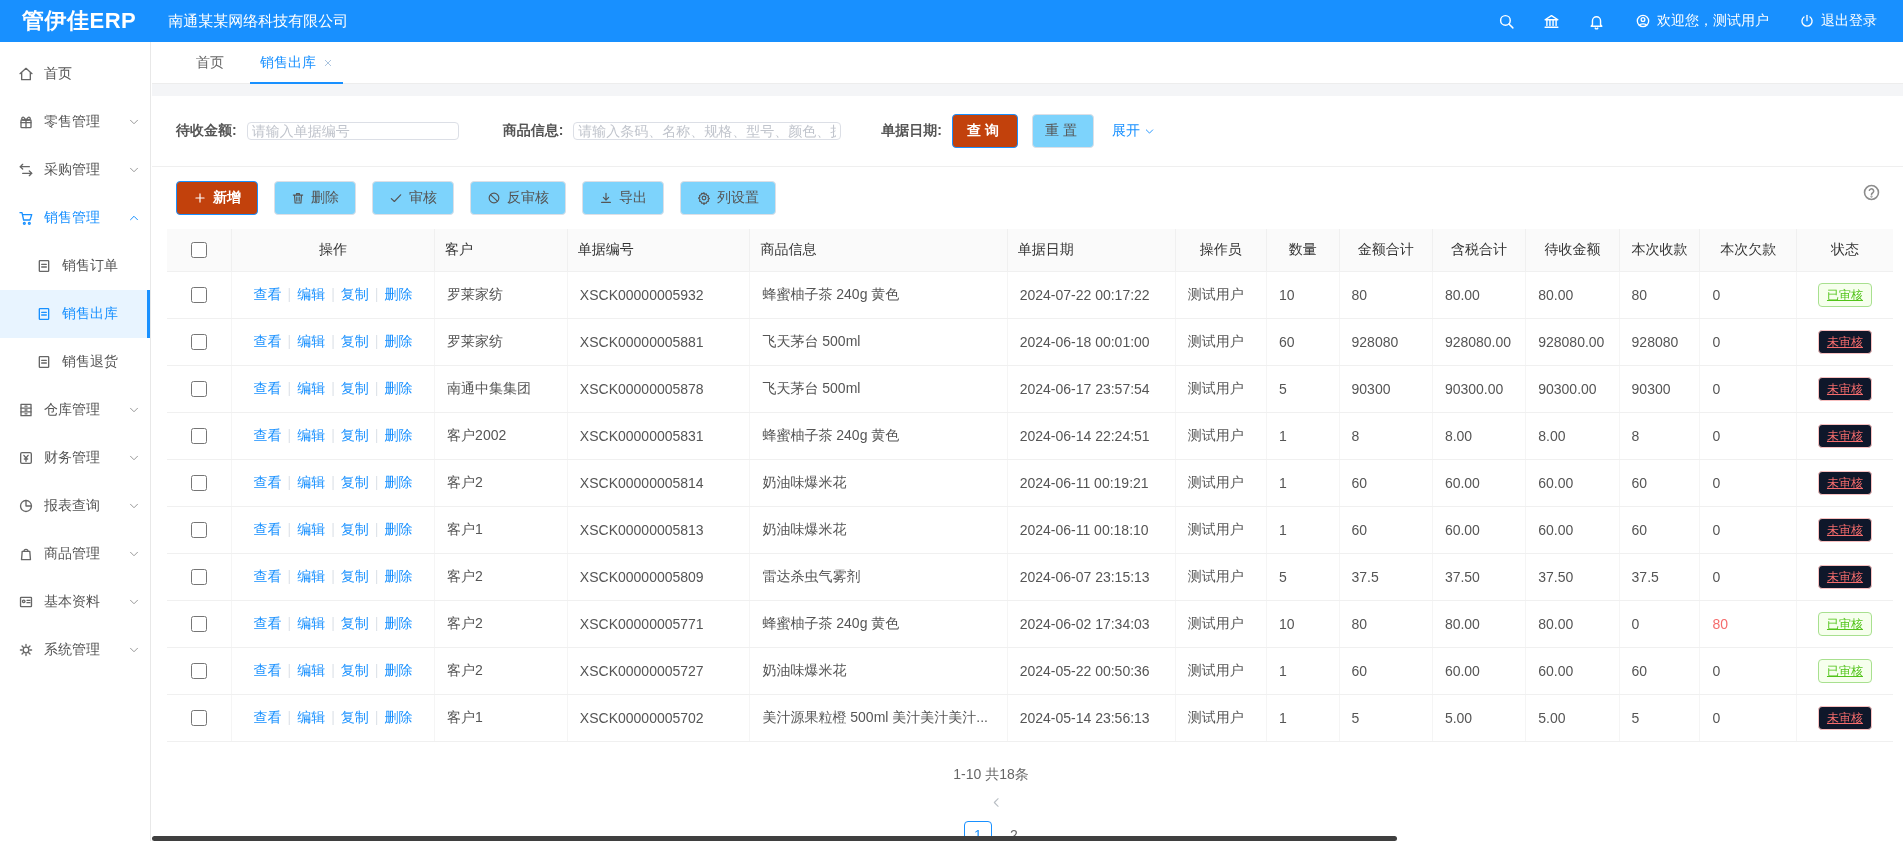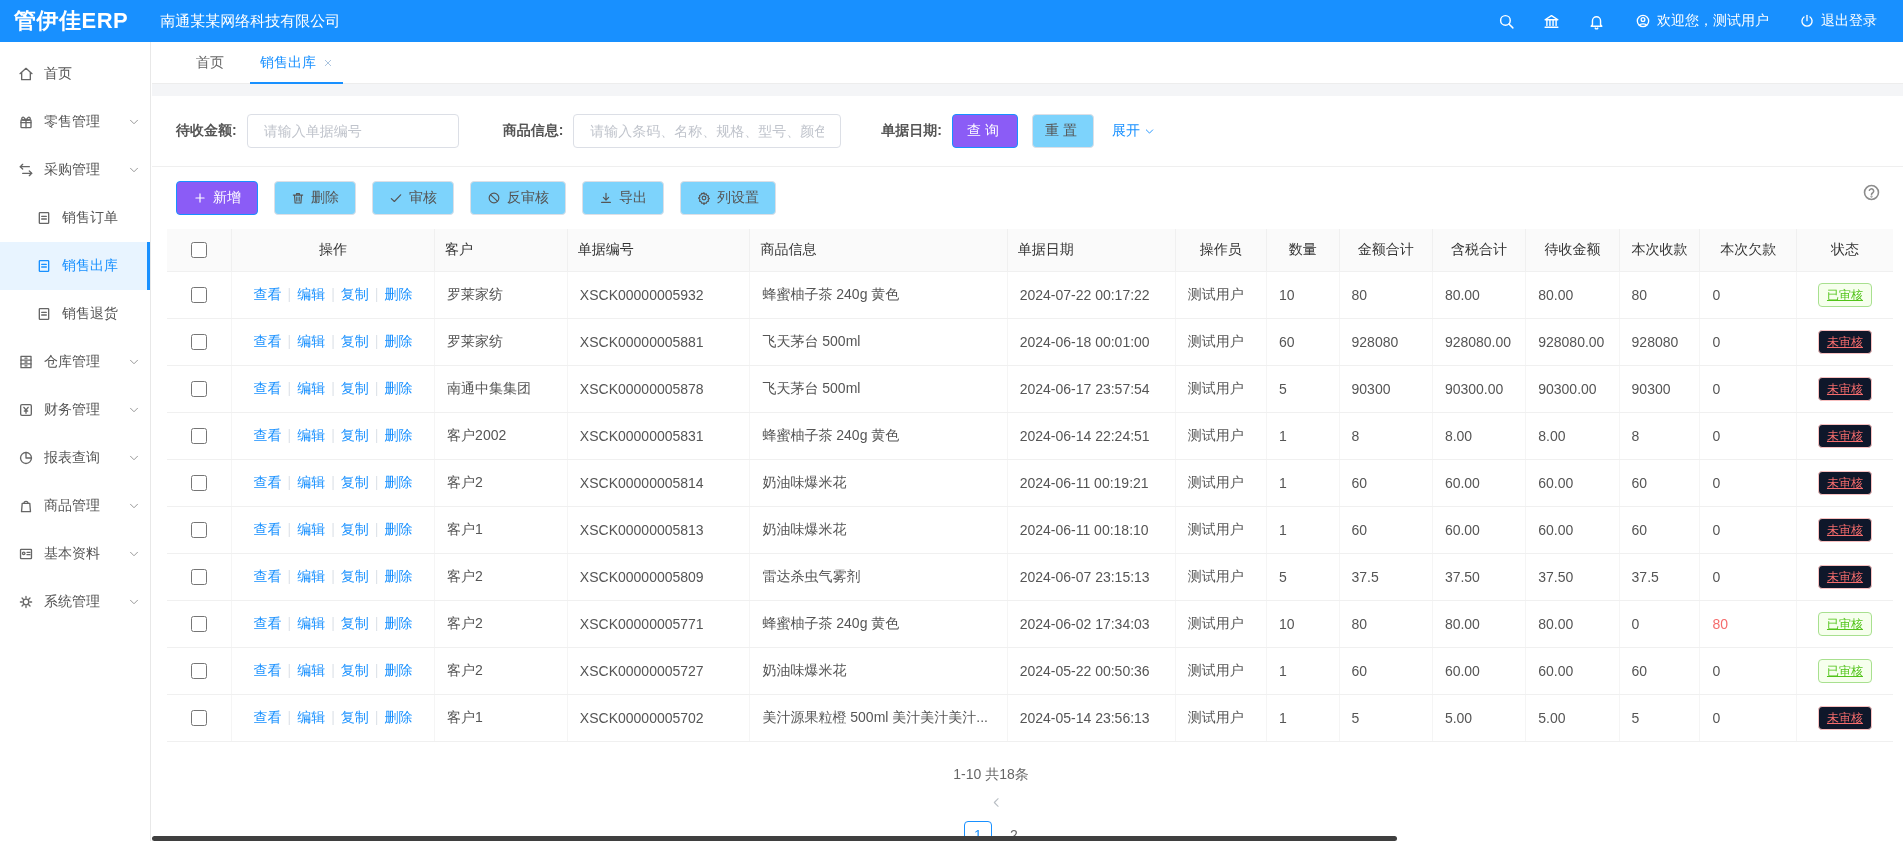--- a/index.html
+++ b/index.html
@@ -1,21 +1,21 @@
 <!DOCTYPE html>
 <html><head>
 <meta charset="utf-8">
 <style>
   * { margin:0; padding:0; box-sizing:border-box; }
   html,body { width:1903px; height:841px; }
   body { font-family:"Liberation Sans","DejaVu Sans",sans-serif; font-size:14px; color:#333; background:#fff; overflow:hidden; position:relative; }
 
   
   .topbar { position:absolute; top:0; left:0; right:0; height:42px; background:#1890ff; display:flex; align-items:center; color:#fff; z-index:30; }
-  .logo { font-size:22px; font-weight:bold; padding-left:14px; letter-spacing:.5px; }
+  .logo { font-size:22px; font-weight:bold; padding-left:22px; letter-spacing:.5px; }
   .company { font-size:15px; margin-left:32px; }
   .topbar-right { margin-left:auto; display:flex; align-items:center; padding-right:26px; }
   .tb-ic { display:inline-flex; margin-left:28px; cursor:pointer; }
   .tb-ic svg { width:17px; height:17px; }
   .tb-user, .tb-logout { display:inline-flex; align-items:center; gap:6px; margin-left:30px; cursor:pointer; font-size:14px; }
   .tb-user svg, .tb-logout svg { width:16px; height:16px; }
 
   
   .sidebar { position:absolute; top:42px; left:0; bottom:0; width:151px; background:#fff; border-right:1px solid #e8e8e8; padding-top:8px; z-index:20; }
   .side-item { height:48px; display:flex; align-items:center; padding:0 10px 0 18px; color:#555; cursor:pointer; font-size:14px; }
@@ -35,27 +35,27 @@
   .tab { display:flex; align-items:center; gap:7px; padding:0 18px; color:#666; cursor:pointer; position:relative; font-size:14px; }
   .tab.active { color:#1890ff; }
   .tab.active:after { content:""; position:absolute; left:8px; right:8px; bottom:-1px; height:2px; background:#1890ff; }
   .tab .close { display:inline-flex; color:#9ab8d8; }
   .tab .close svg { width:10px; height:10px; }
   .gapstrip { height:12px; background:#f4f5f7; }
 
   
   .filters { display:flex; align-items:center; padding:18px 0 18px 24px; border-bottom:1px solid #efefef; }
   .f-label { color:#555; font-weight:bold; margin-right:10px; white-space:nowrap; }
-  .f-input { height:34px; border:1px solid #dcdfe6; border-radius:4px; padding:0 16px; font-size:14px; color:#737373; font-family:inherit; outline:none; }
+  .f-input { height:18px; border:1px solid #dcdfe6; border-radius:4px; padding:0 4px; font-size:14px; color:#737373; font-family:inherit; outline:none; }
   .f-input::placeholder { color:#c0c4cc; }
   .in-billno { width:212px; margin-right:44px; }
   .in-product { width:268px; margin-right:40px; }
   .daterange { width:262px; height:34px; border:1px solid #dcdfe6; border-radius:4px; display:flex; align-items:center; justify-content:center; gap:18px; color:#555; cursor:pointer; margin-right:44px; }
   .btn { height:34px; border-radius:4px; border:1px solid #dcdfe6; background:#7dd3fc; color:#555; font-size:14px; font-family:inherit; padding:0 16px; cursor:pointer; display:inline-flex; align-items:center; gap:6px; }
-  .btn.primary { background:#8b5cf6; border-color:#1890ff; color:#fff; }
+  .btn.primary { background:#c2410c; border-color:#1890ff; color:#fff;font-weight:bold; }
   .btn-search { letter-spacing:4px; padding:0 14px; }
   .btn-reset { margin-left:14px; letter-spacing:4px; padding:0 12px; }
   .expand-link { color:#1890ff; margin-left:18px; cursor:pointer; display:inline-flex; align-items:center; gap:4px; }
   .expand-link svg { width:11px; height:11px; }
 
   
   .toolbar { display:flex; align-items:center; padding:14px 0 14px 24px; position:relative; }
   .toolbar .btn { margin-right:16px; }
   .toolbar .btn svg { width:14px; height:14px; }
   .help { position:absolute; right:22px; top:16px; color:#8c8c8c; cursor:pointer; display:inline-flex; }
@@ -174,20 +174,35 @@
           <path d="M7 3.5 3.5 7 7 10.5"></path>
           <path d="M3.5 7H17"></path>
           <path d="M17 13.5 20.5 17 17 20.5"></path>
           <path d="M20.5 17H7"></path>
         </svg>
       </span>
       <span class="lbl">采购管理</span>
       <span class="chev">
         <svg viewBox="0 0 24 24" fill="none" stroke="currentColor" stroke-width="2" stroke-linecap="round" stroke-linejoin="round">
           <path d="M5 8.5l7 7 7-7"></path>
+        </svg>
+      </span>
+    </div>
+    <div class="side-item parent-active">
+      <span class="ic">
+        <svg viewBox="0 0 24 24" fill="none" stroke="currentColor" stroke-width="2" stroke-linecap="round" stroke-linejoin="round">
+          <circle cx="9.5" cy="20" r="1.4"></circle>
+          <circle cx="17" cy="20" r="1.4"></circle>
+          <path d="M3 4h3l2.4 11H18l2.6-8H7"></path>
+        </svg>
+      </span>
+      <span class="lbl">销售管理</span>
+      <span class="chev">
+        <svg viewBox="0 0 24 24" fill="none" stroke="currentColor" stroke-width="2" stroke-linecap="round" stroke-linejoin="round">
+          <path d="M5 15.5l7-7 7 7"></path>
         </svg>
       </span>
     </div>
     <div class="side-item sub">
       <span class="ic">
         <svg viewBox="0 0 24 24" fill="none" stroke="currentColor" stroke-width="2" stroke-linecap="round" stroke-linejoin="round">
           <rect x="5" y="4" width="14" height="16" rx="1"></rect>
           <path d="M8.5 9.5h7M8.5 13.5h7"></path>
         </svg>
       </span>

